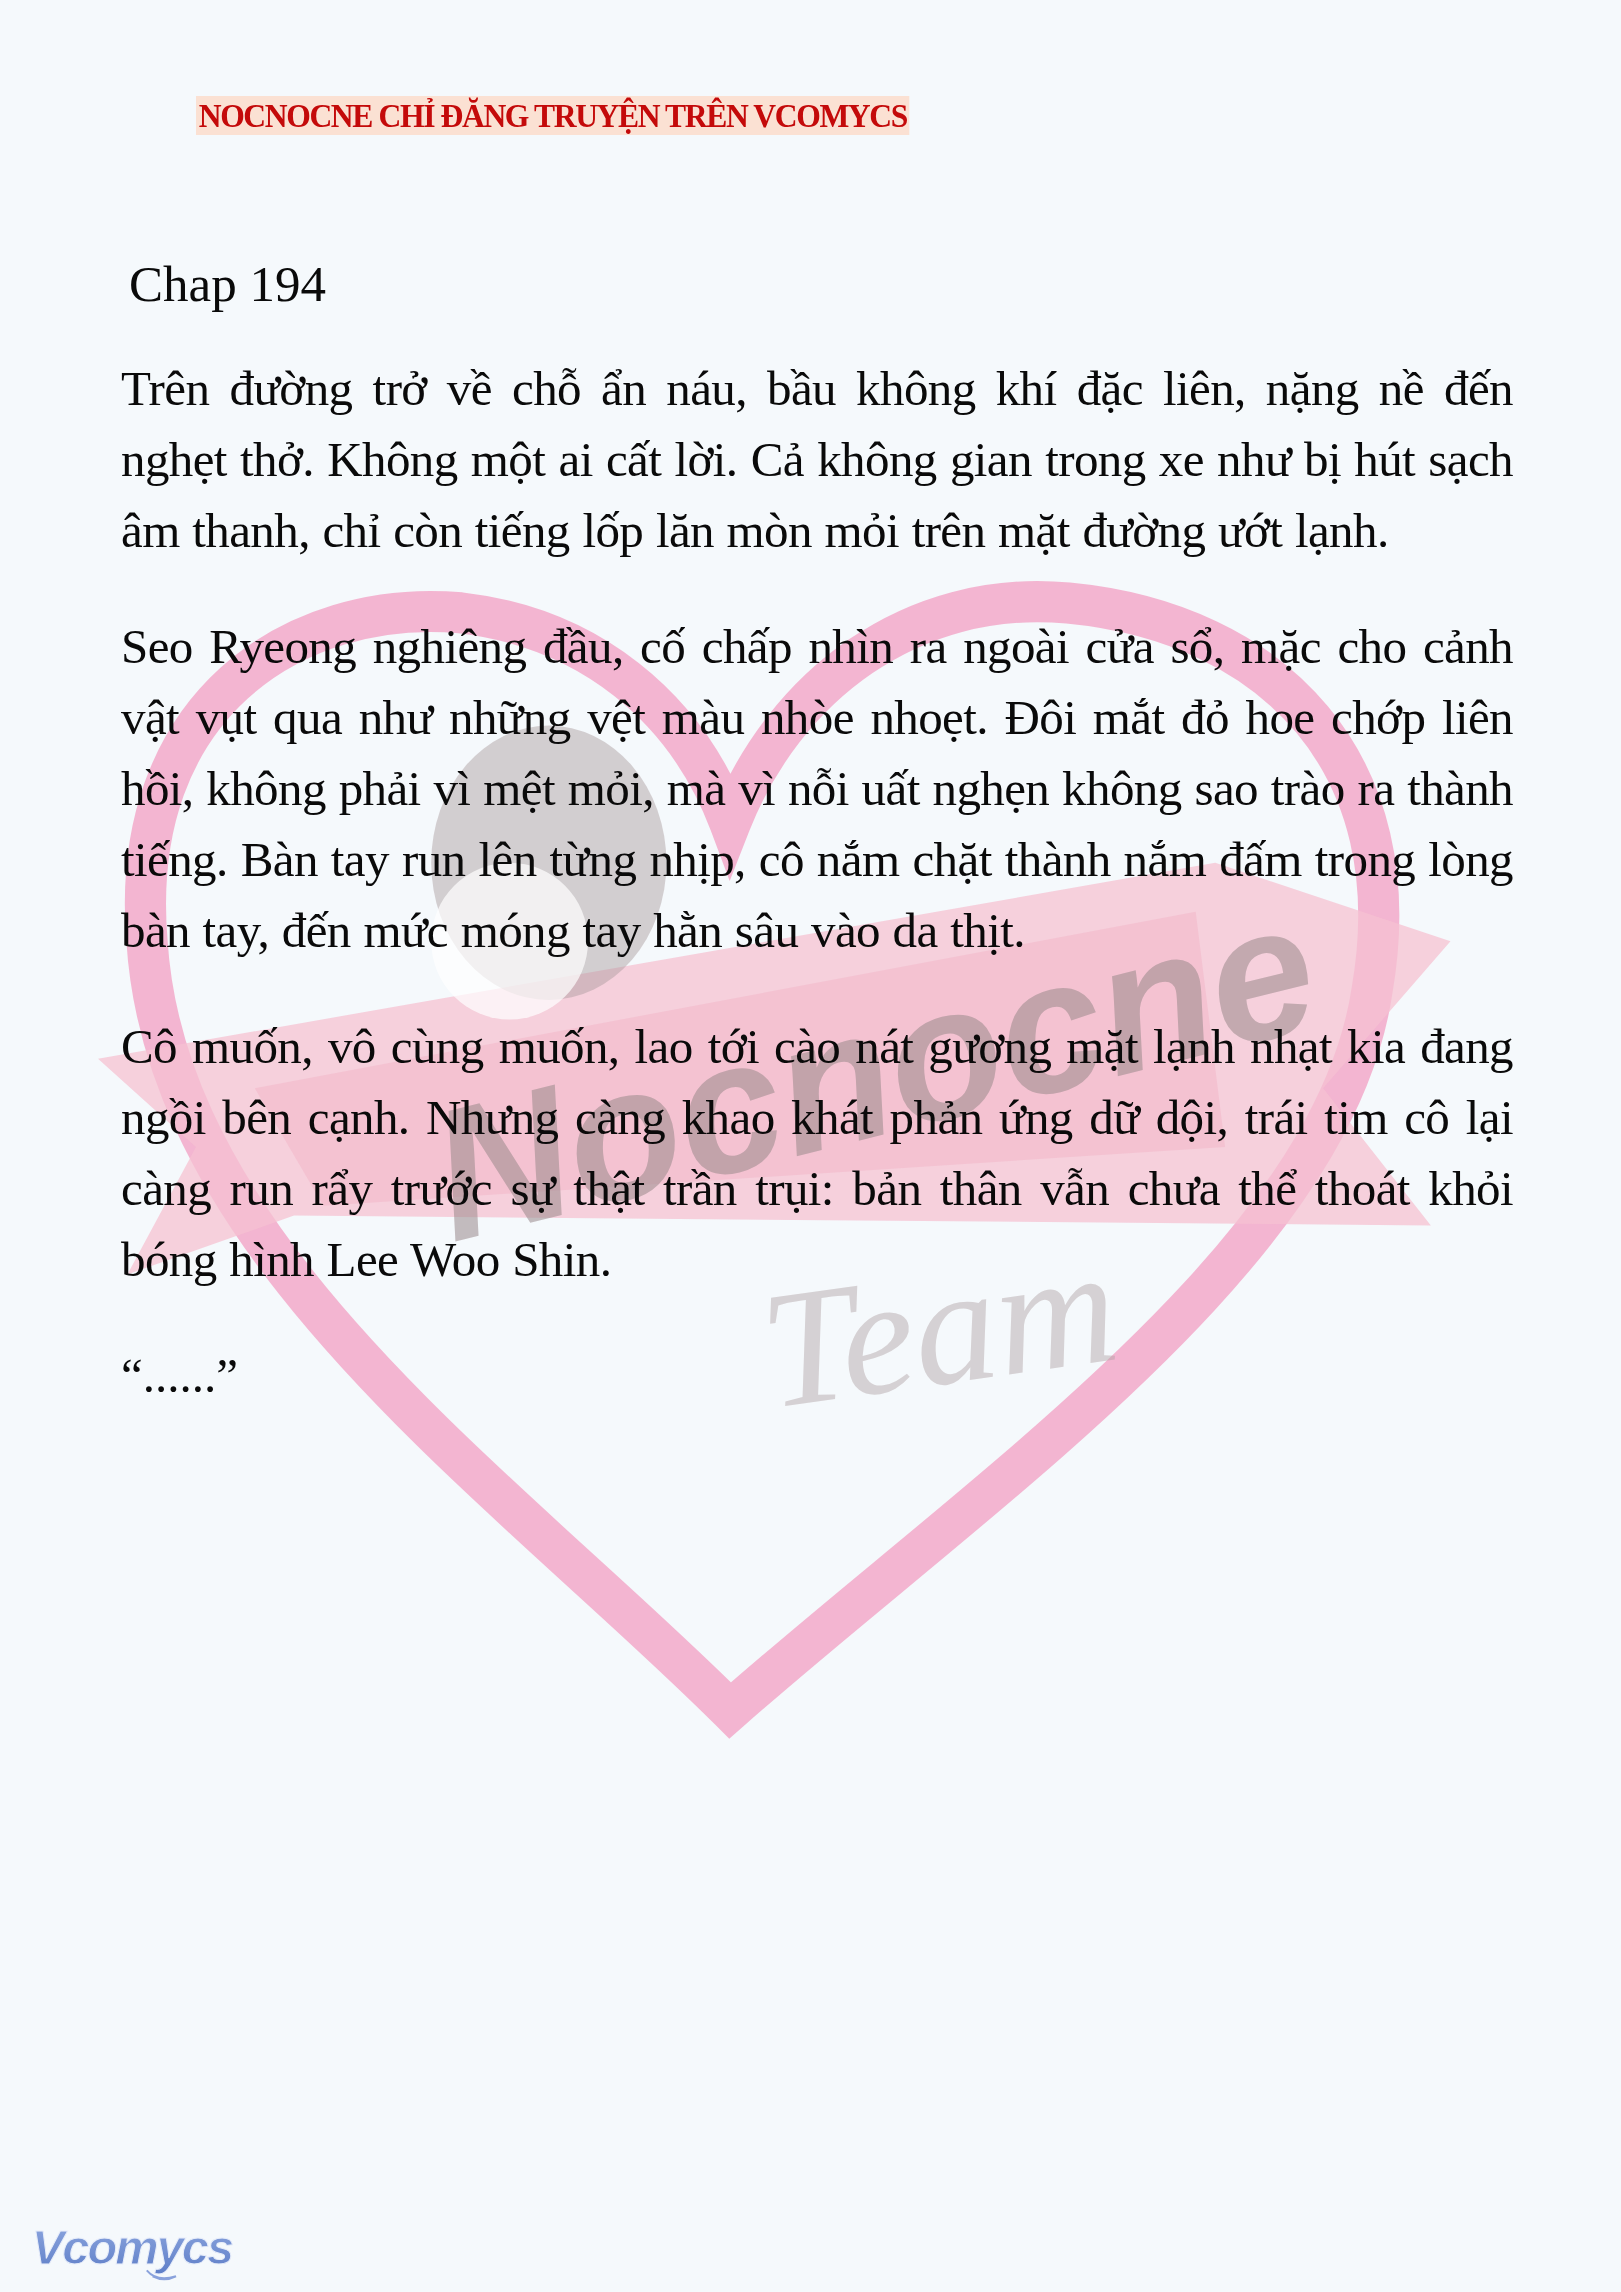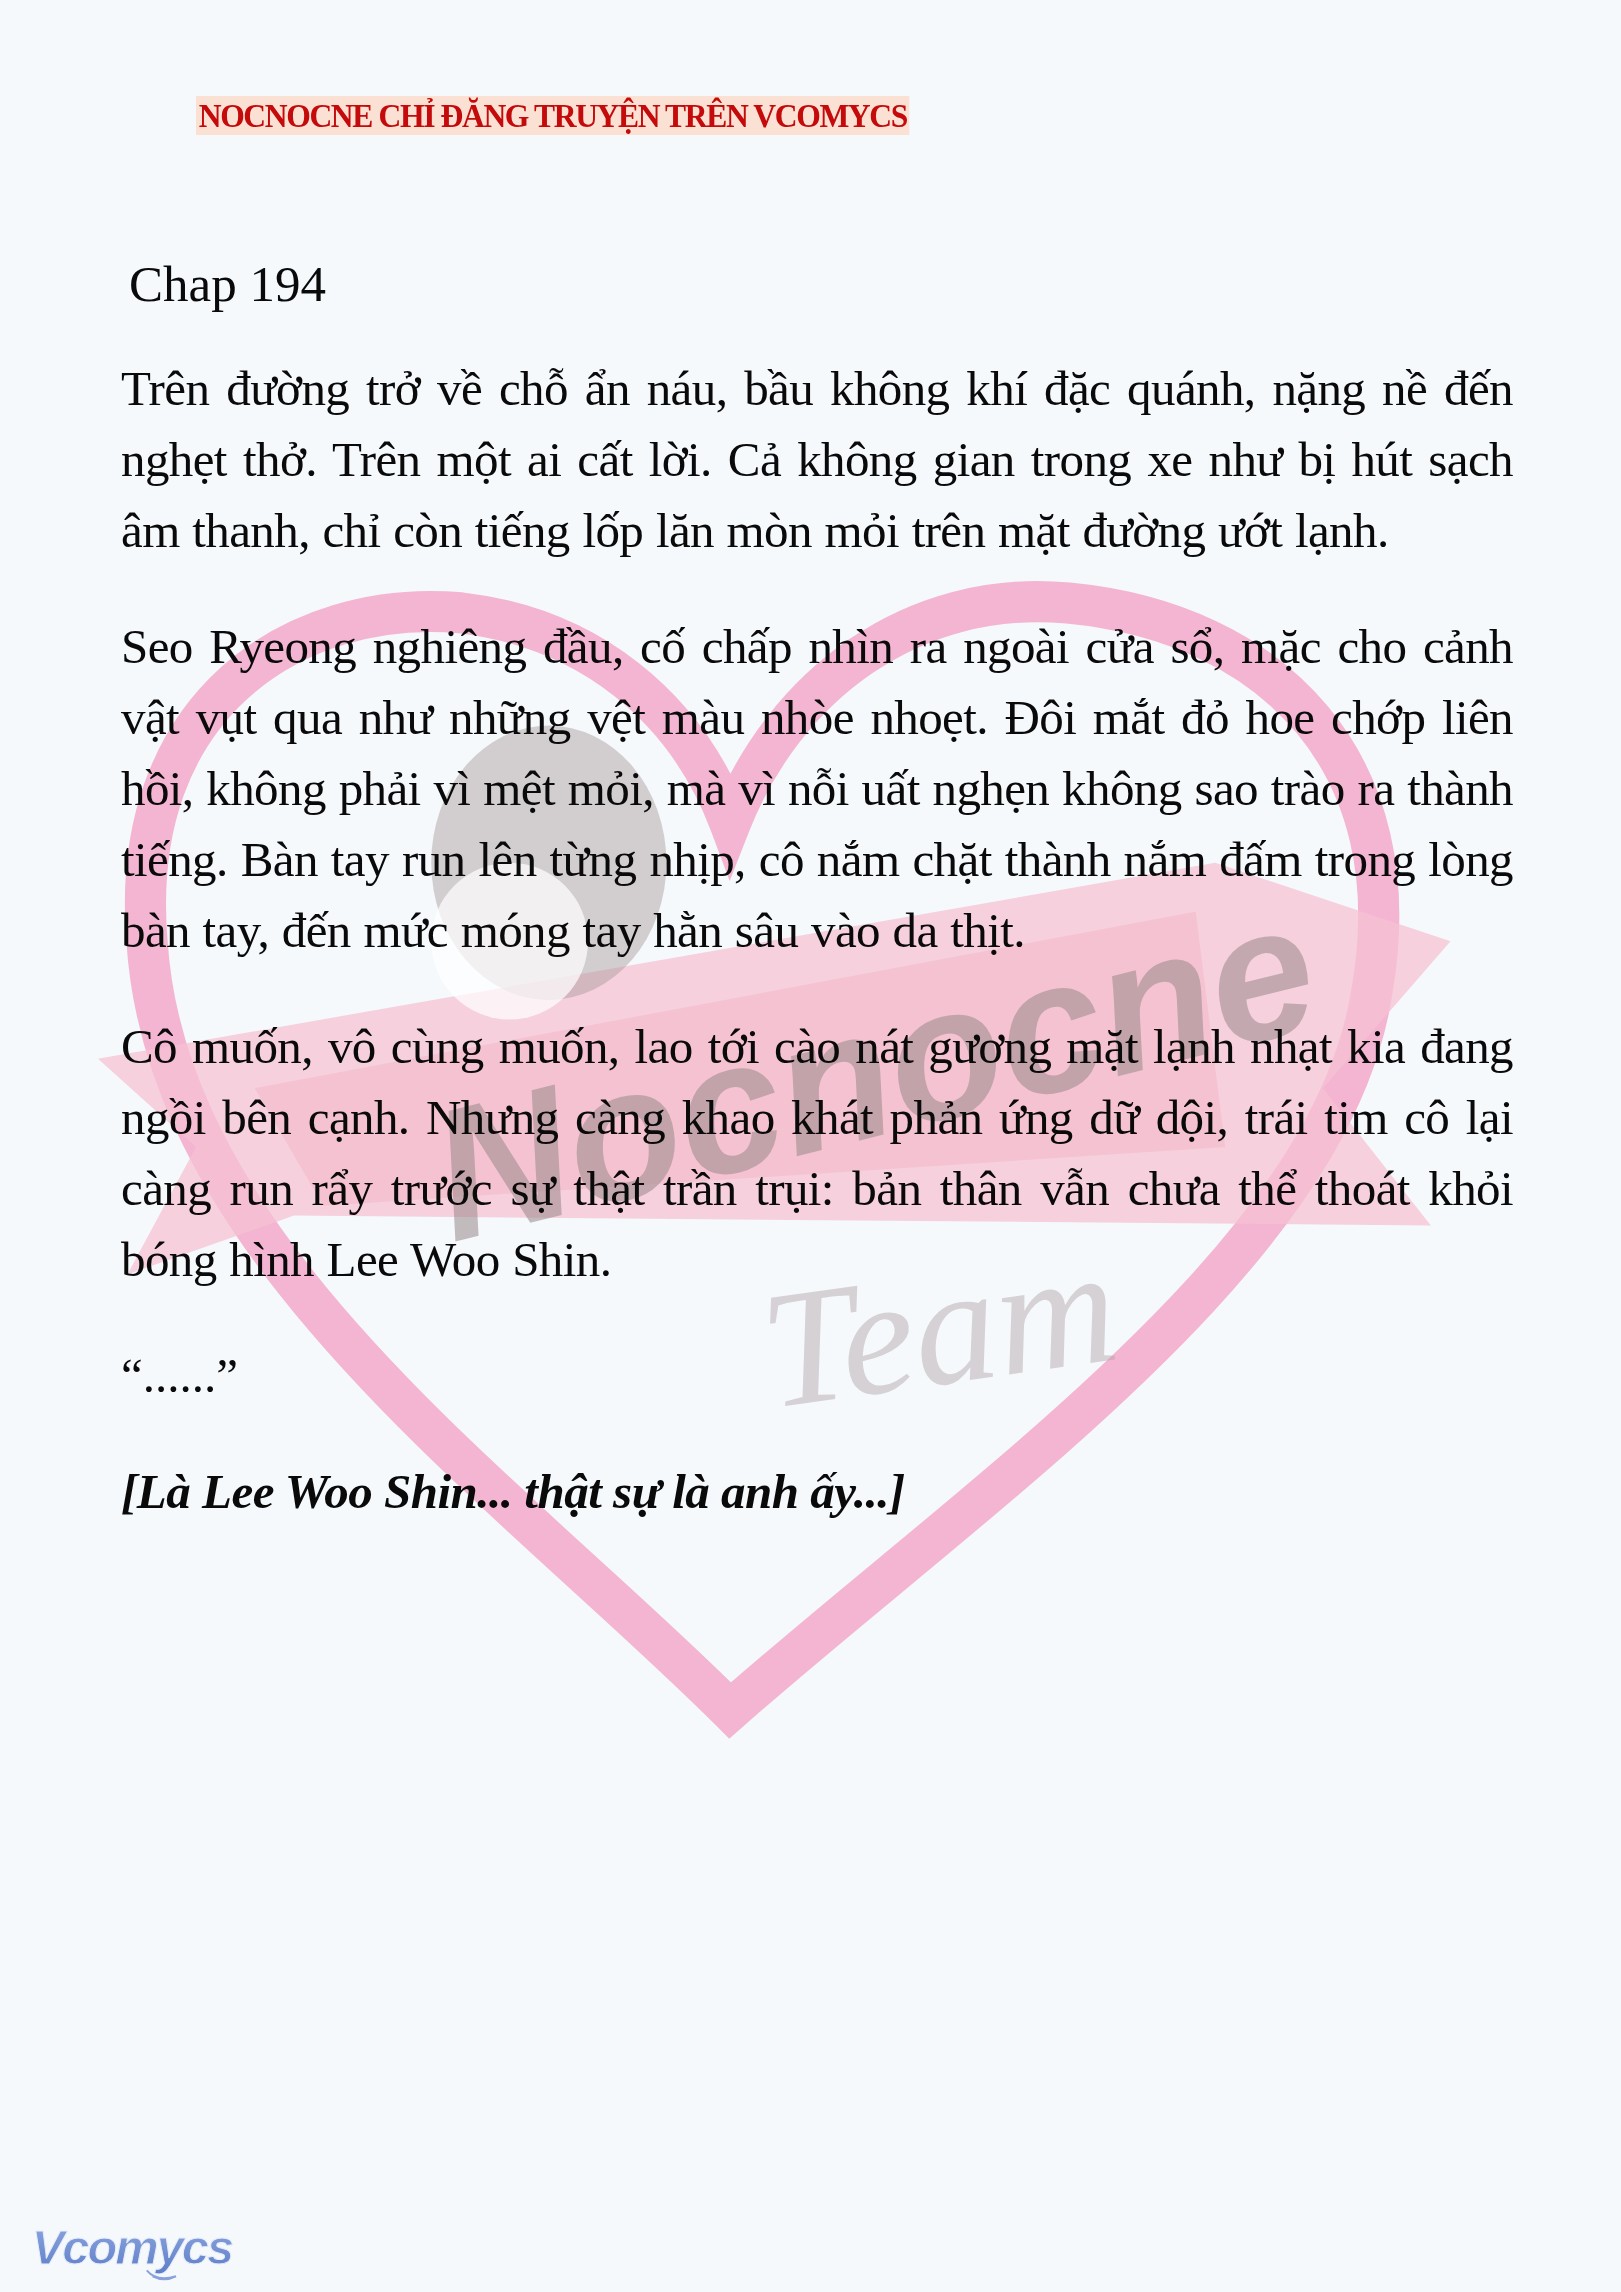--- a/index.html
+++ b/index.html
@@ -39,25 +39,24 @@
   <ellipse cx="520" cy="960" rx="80" ry="80" fill="#ffffff" opacity="0.7"></ellipse>
   <text x="430" y="1190" font-family="Liberation Sans, sans-serif" font-weight="bold" font-style="italic" font-size="190" fill="#9a8a8c" opacity="0.55" transform="rotate(-14 760 1100)">Nocnocne</text>
   <text x="780" y="1420" font-family="Liberation Serif, serif" font-style="italic" font-size="170" fill="#b0a2a4" opacity="0.45" transform="rotate(-8 900 1380)">Team</text>
 </svg>
 
 <div class="header-note">NOCNOCNE CHỈ ĐĂNG TRUYỆN TRÊN VCOMYCS</div>
 
 <h1 class="chapter-title">Chap 194</h1>
 
 <div class="content">
-  <p class="para">Trên đường trở về chỗ ẩn náu, bầu không khí đặc quánh, nặng nề đến nghẹt thở. Trên một ai cất lời. Cả không gian trong xe như bị hút sạch âm thanh, chỉ còn tiếng lốp lăn mòn mỏi trên mặt đường ướt lạnh.</p>
+  <p class="para">Trên đường trở về chỗ ẩn náu, bầu không khí đặc liên, nặng nề đến nghẹt thở. Không một ai cất lời. Cả không gian trong xe như bị hút sạch âm thanh, chỉ còn tiếng lốp lăn mòn mỏi trên mặt đường ướt lạnh.</p>
   <p class="para">Seo Ryeong nghiêng đầu, cố chấp nhìn ra ngoài cửa sổ, mặc cho cảnh vật vụt qua như những vệt màu nhòe nhoẹt. Đôi mắt đỏ hoe chớp liên hồi, không phải vì mệt mỏi, mà vì nỗi uất nghẹn không sao trào ra thành tiếng. Bàn tay run lên từng nhịp, cô nắm chặt thành nắm đấm trong lòng bàn tay, đến mức móng tay hằn sâu vào da thịt.</p>
   <p class="para">Cô muốn, vô cùng muốn, lao tới cào nát gương mặt lạnh nhạt kia đang ngồi bên cạnh. Nhưng càng khao khát phản ứng dữ dội, trái tim cô lại càng run rẩy trước sự thật trần trụi: bản thân vẫn chưa thể thoát khỏi bóng hình Lee Woo Shin.</p>
   <p class="quote">“......”</p>
-  <p class="thought">[Là Lee Woo Shin... thật sự là anh ấy...]</p>
 </div>
 
 <svg class="logo" viewBox="0 0 220 80" xmlns="http://www.w3.org/2000/svg">
   <defs>
     <linearGradient id="lg" x1="0" y1="0" x2="0" y2="1">
       <stop offset="0" stop-color="#8fa8e0"></stop>
       <stop offset="1" stop-color="#5f7fc8"></stop>
     </linearGradient>
   </defs>
   <text x="2" y="55" font-family="Liberation Sans, sans-serif" font-weight="bold" font-style="italic" font-size="50" fill="url(#lg)" stroke="#e8eefa" stroke-width="1" letter-spacing="-2">Vcomycs</text>

